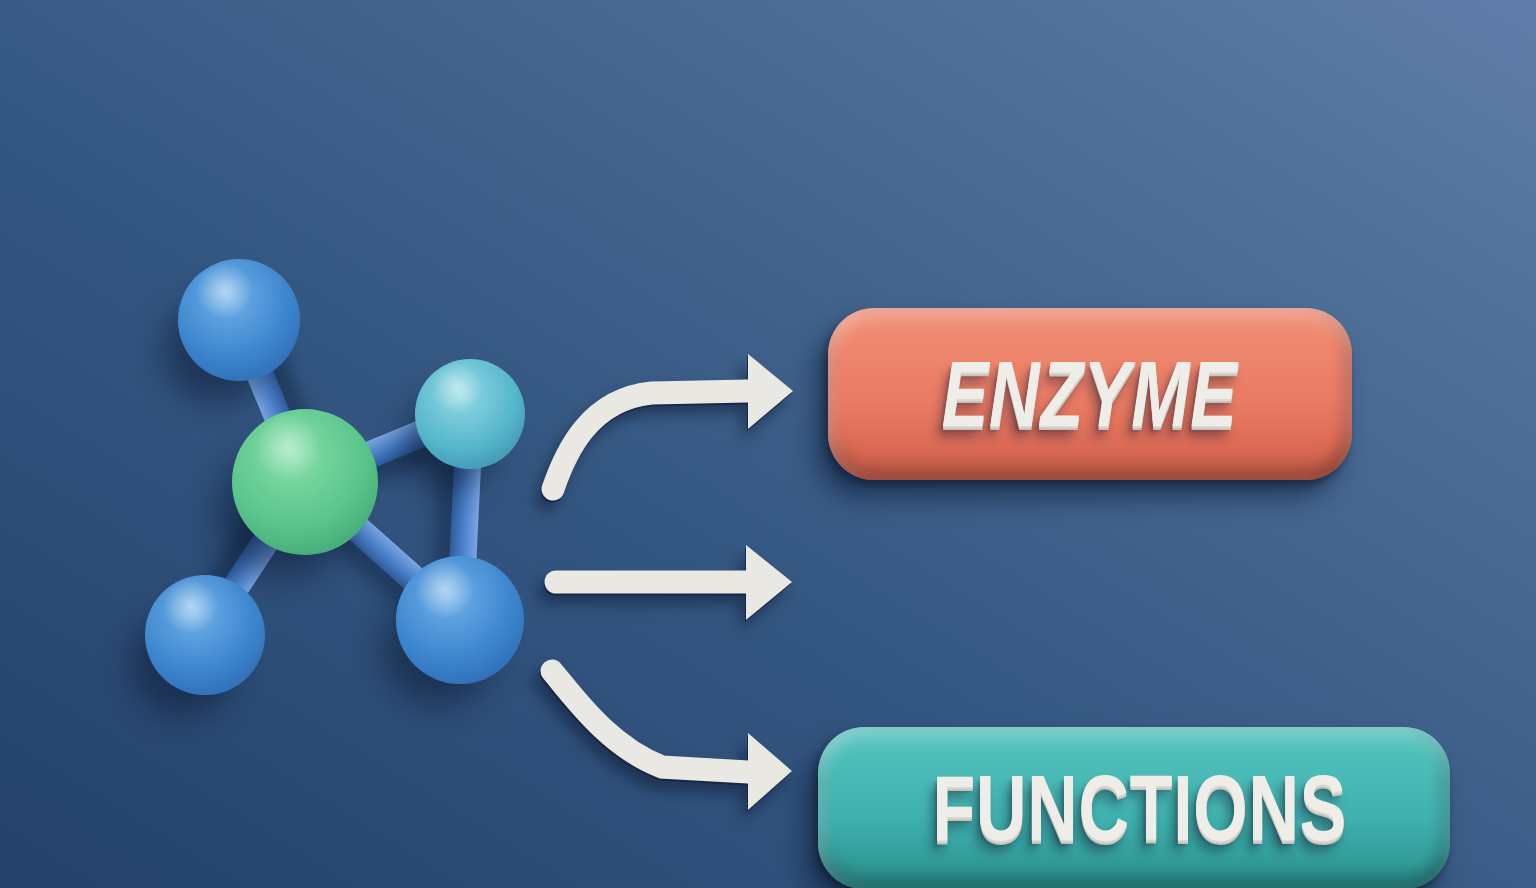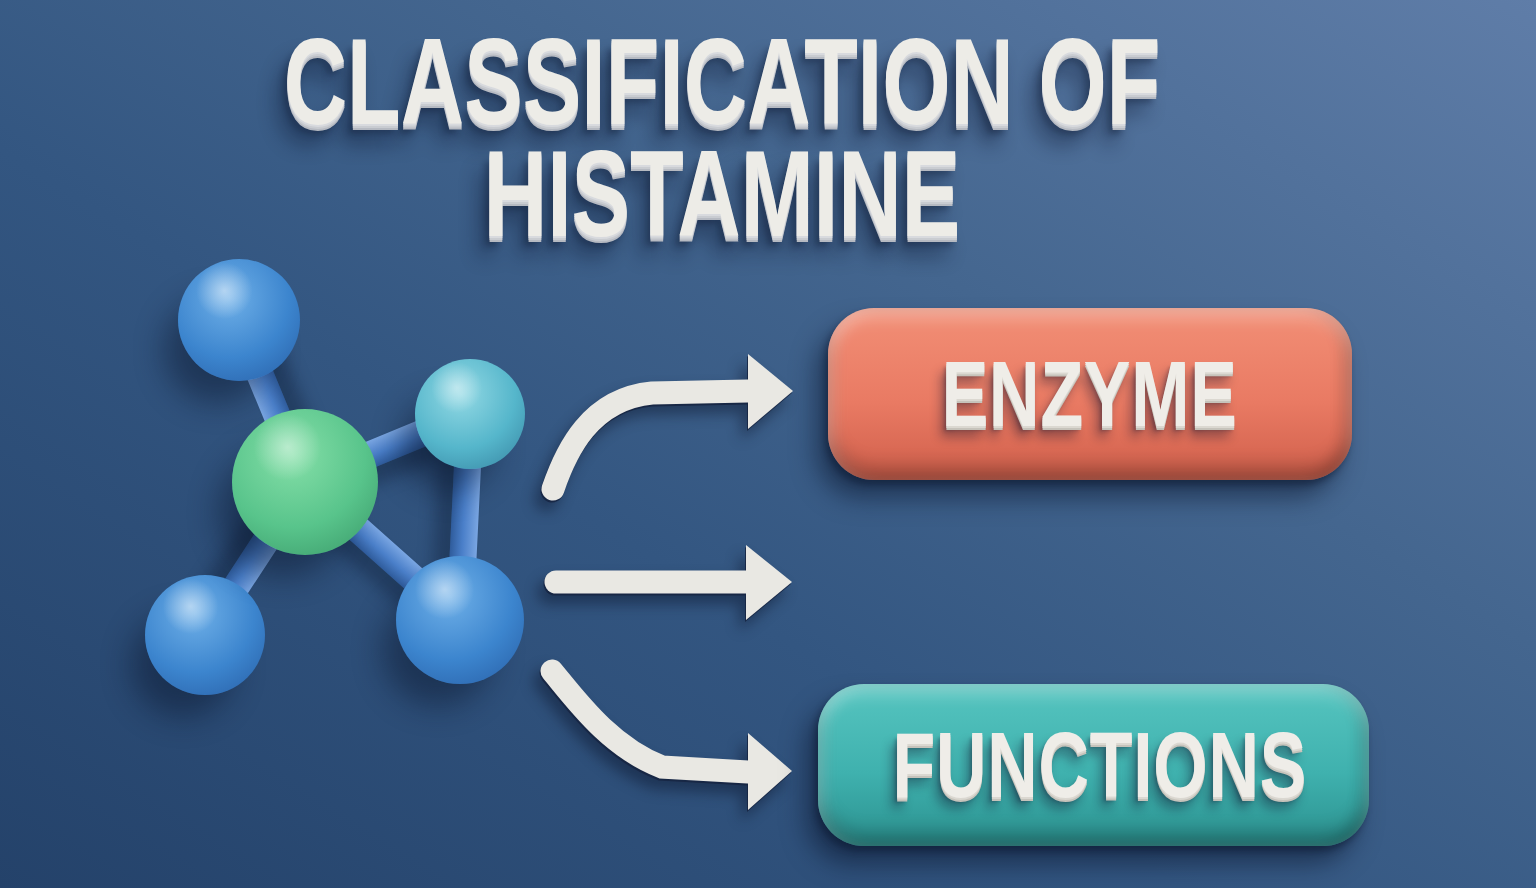--- a/index.html
+++ b/index.html
@@ -71,31 +71,27 @@
   .pill-label {
     font-size:92px; font-weight:700; color:#EFEDE8; white-space:nowrap;
     letter-spacing:1px; transform:scaleX(0.76); transform-origin:50% 50%;
     text-shadow:
       0 2px 0 #dbd8d1, 0 4px 0 #c6c3bb,
       -3px 5px 4px rgba(20,20,45,0.30),
       -7px 11px 12px rgba(20,20,45,0.40);
   }
   #pill-enzyme    { left:828px; top:308px; width:524px; height:172px; }
   #pill-receptors { left:818px; top:512px; width:530px; height:166px; }
-  #pill-functions { left:818px; top:684px; width:551px; height:162px;padding-left:12px; }
+  #pill-functions { left:818px; top:727px; width:632px; height:162px;padding-left:12px; }
 </style>
 </head>
 <body>
 
 <div class="stage">
 
-  <div class="title-block">
-    <div class="title-line">CLASSIFICATION OF</div>
-    <div class="title-line">HISTAMINE</div>
-  </div>
 
   <div>
 
     <div class="bond" style="left:187px; top:390px; width:170px; transform:rotate(-112.5deg);"></div>
     <div class="bond" style="left:298px; top:434px; width:179px; transform:rotate(-22.4deg);"></div>
     <div class="bond" style="left:163px; top:545px; width:183px; transform:rotate(123.2deg);"></div>
     <div class="bond" style="left:279px; top:538px; width:208px; transform:rotate(41.7deg);"></div>
     <div class="bond" style="left:362px; top:504px; width:206px; transform:rotate(92.8deg);"></div>
 
     <div class="atom atom-blue" style="left:178px; top:259px; width:122px; height:122px;"></div>
@@ -113,21 +109,21 @@
     <g class="arrow-group">
       <path class="arrow-shaft" d="M 556 582 L 746 582"></path>
       <polygon class="arrow-head" points="746,545 792,582 746,620"></polygon>
     </g>
     <g class="arrow-group">
       <path class="arrow-shaft" d="M 552 671 C 576 700, 610 747, 662 767 L 748 772"></path>
       <polygon class="arrow-head" points="748,733 792,771 748,810"></polygon>
     </g>
   </svg>
 
-  <div class="pill" id="pill-enzyme" style="background: linear-gradient(rgb(242, 143, 118) 0%, rgb(233, 122, 99) 55%, rgb(208, 95, 75) 100%);">
+  <div class="pill" id="pill-enzyme" style="background: linear-gradient(rgb(242, 143, 118) 0%, rgb(233, 122, 99) 55%, rgb(208, 95, 75) 100%); font-style: italic;">
     <span class="pill-label">ENZYME</span>
   </div>
 
 
   <div class="pill" id="pill-functions" style="background: linear-gradient(rgb(86, 197, 192) 0%, rgb(63, 177, 174) 55%, rgb(43, 145, 143) 100%);">
     <span class="pill-label">FUNCTIONS</span>
   </div>
 
 </div>
 

